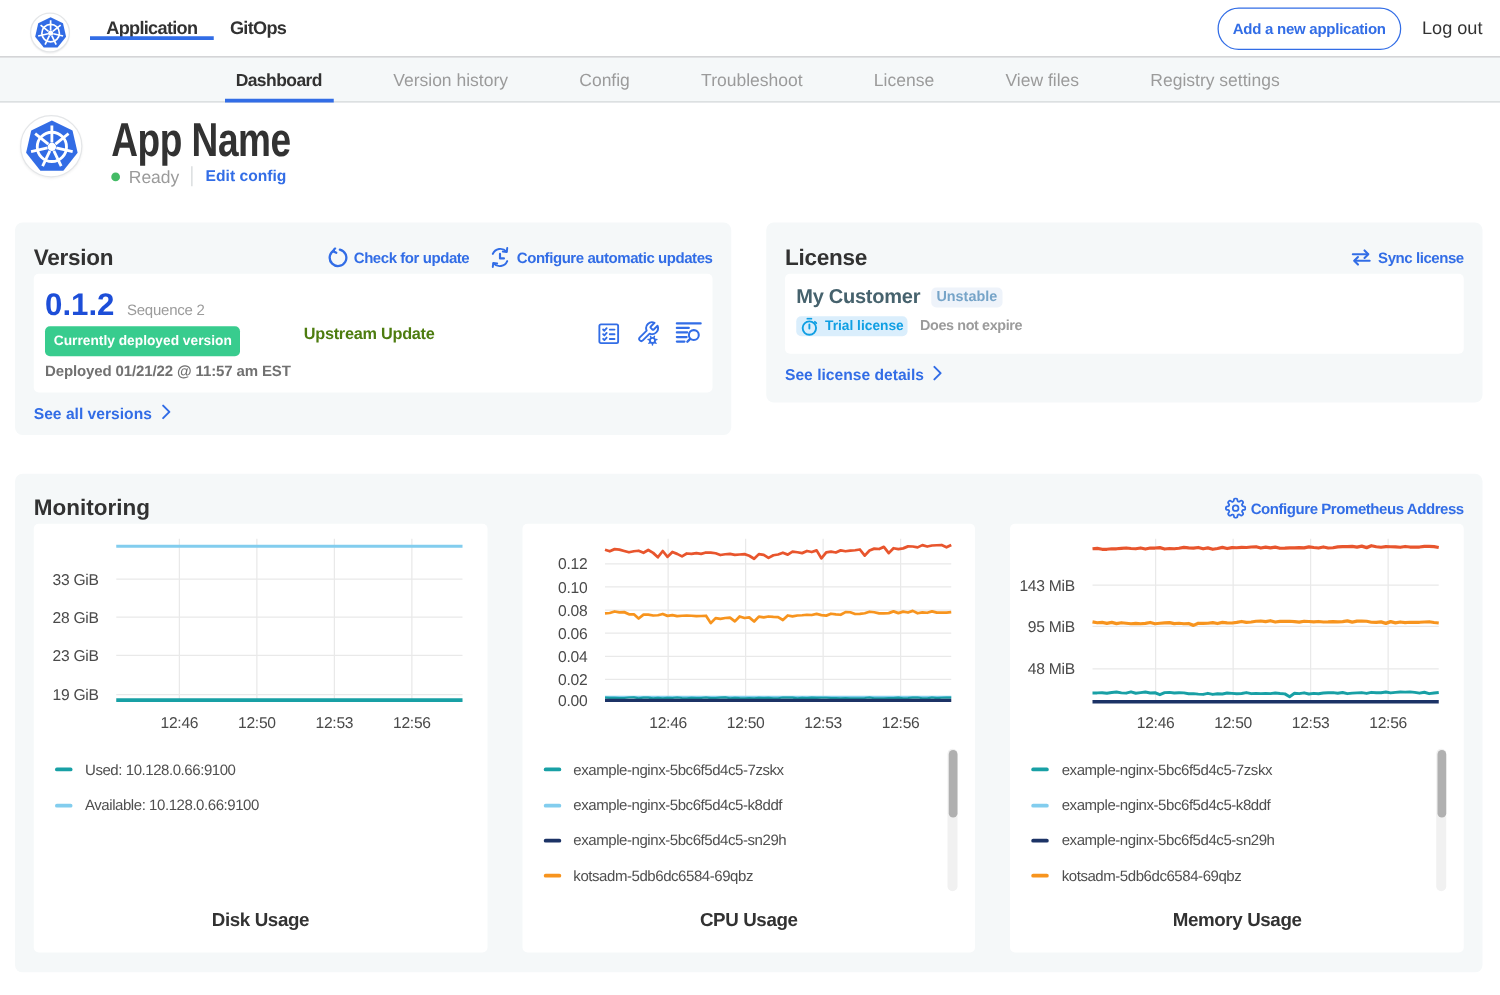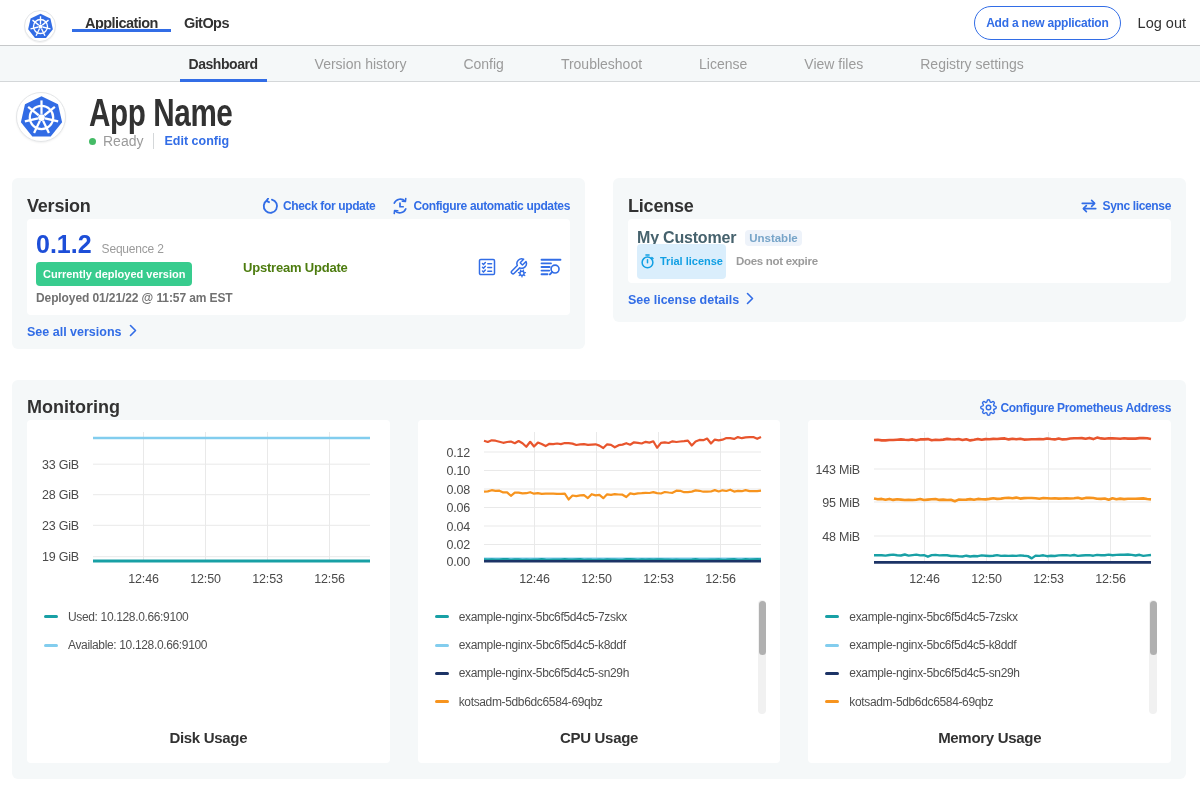--- a/index.html
+++ b/index.html
@@ -46,21 +46,21 @@
 .upstream { font-size:13px; font-weight:bold; color:#4d7c0f; width:215px; letter-spacing:-.2px; }
 .vicons { display:flex; align-items:center; margin-left:auto; }
 .vicons > * { margin-left:12px; }
 .see-link { display:flex; align-items:center; color:#326de6; font-size:12.5px; font-weight:bold; margin-top:9px; height:15px; }
 .chev { margin-left:6px; }
 .cust-line { display:flex; align-items:center; height:22px; }
 .lic-box { padding:8px 9px 12px !important; }
 .cust-name { font-size:16px; font-weight:bold; color:#46626d; letter-spacing:-.2px; }
 .badge-unstable { background:#eef3fa; color:#76a4c8; font-size:11.5px; font-weight:bold; border-radius:4px; padding:2px 4px; margin-left:9px; }
 .lic-line { display:flex; align-items:center; margin-top:2px; height:20px; }
-.badge-trial { display:flex; align-items:center; background:#daeefc; color:#109fe3; font-size:11px; font-weight:bold; border-radius:4px; padding:2px 3px; height:35px; }
+.badge-trial { display:flex; align-items:center; background:#daeefc; color:#109fe3; font-size:11px; font-weight:bold; border-radius:4px; padding:2px 3px; height:16px; }
 .badge-trial svg { margin-right:5px; }
 .noexpire { font-size:11.5px; letter-spacing:-.3px; color:#9b9b9b; font-weight:bold; margin-left:10px; }
 .monitoring { margin:31px 14px 0 12px; padding:15px 15px 16px; }
 .mon-head { display:flex; align-items:center; height:25px; }
 .mon-title { font-size:18px; font-weight:bold; color:#323232; }
 .charts-row { display:flex; }
 .chart-card { width:363px; background:#fff; border-radius:4px; margin-right:28px; height:343px; position:relative; }
 .chart-card:last-child { margin-right:0; }
 .legend { position:absolute; top:182.5px; left:17px; right:22px; }
 .leg-row { display:flex; align-items:center; height:28.4px; }

